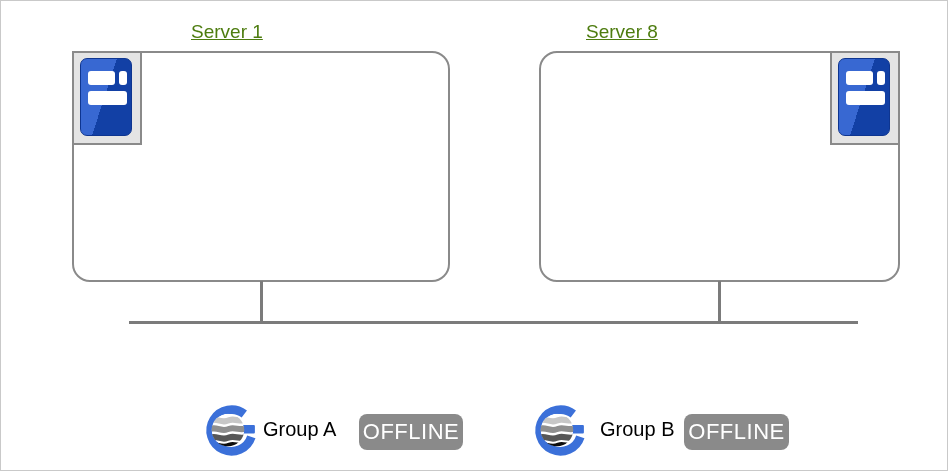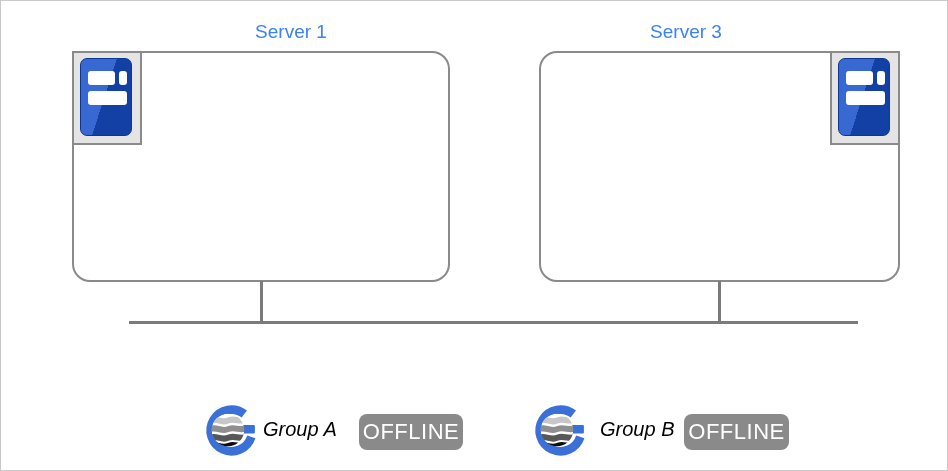--- a/index.html
+++ b/index.html
@@ -1,22 +1,22 @@
 <!DOCTYPE html>
 <html><head>
 <meta charset="utf-8">
 <style>
   html,body{margin:0;padding:0;background:#ffffff;font-family:"Liberation Sans",sans-serif;}
   .canvas{
     position:relative;width:948px;height:471px;background:#ffffff;
     border:1px solid #c9c9c9;box-sizing:border-box;overflow:hidden;
   }
   .server-title{
-    position:absolute;top:20px;width:200px;text-align:center;
-    font-size:19px;color:#3b82f6;white-space:nowrap;
+    position:absolute;top:20px;width:200px;text-align:left;
+    font-size:19px;color:#4d7c0f;white-space:nowrap;text-decoration:underline;
   }
   .server-box{
     position:absolute;top:50px;height:231px;background:#ffffff;
     border:2.5px solid #8a8a8a;border-radius:18px;box-sizing:border-box;
   }
   .icon-tile{
     position:absolute;top:50px;width:70px;height:94px;background:#e4e4e4;
     border:2px solid #8a8a8a;box-sizing:border-box;z-index:3;
   }
   .server-unit{
@@ -26,35 +26,35 @@
     border:1px solid #0e3590;box-sizing:border-box;
   }
   .bar{position:absolute;background:#ffffff;height:14px;border-radius:3px;}
   .bar-a1{left:7px;top:12px;width:27px;}
   .bar-a2{left:38px;top:12px;width:8px;}
   .bar-b {left:7px;top:32px;width:39px;}
   .vline{position:absolute;width:3px;background:#7b7b7b;}
   .hline{position:absolute;height:3px;background:#7b7b7b;}
   .group-icon{position:absolute;top:401px;width:57px;height:57px;}
   .group-label{
-    position:absolute;top:417px;font-size:20px;color:#000;white-space:nowrap;font-style:italic;
+    position:absolute;top:417px;font-size:20px;color:#000;white-space:nowrap;
   }
   .status-badge{
     position:absolute;top:413px;height:36px;border-radius:8px;
     background:#8a8a8a;color:#ffffff;font-size:22px;line-height:36px;
     text-align:center;letter-spacing:0.5px;
   }
 </style>
 </head>
 <body>
 
 <div class="canvas">
 
   <div class="server-title" style="left:190px;">Server 1</div>
-  <div class="server-title" style="left:585px;">Server 3</div>
+  <div class="server-title" style="left:585px;">Server 8</div>
 
   <div class="server-box" style="left:71px;width:378px;"></div>
   <div class="server-box" style="left:538px;width:361px;"></div>
 
   <div class="icon-tile" style="left:71px;">
     <div class="server-unit">
       <div class="bar bar-a1"></div>
       <div class="bar bar-a2"></div>
       <div class="bar bar-b"></div>
     </div>

